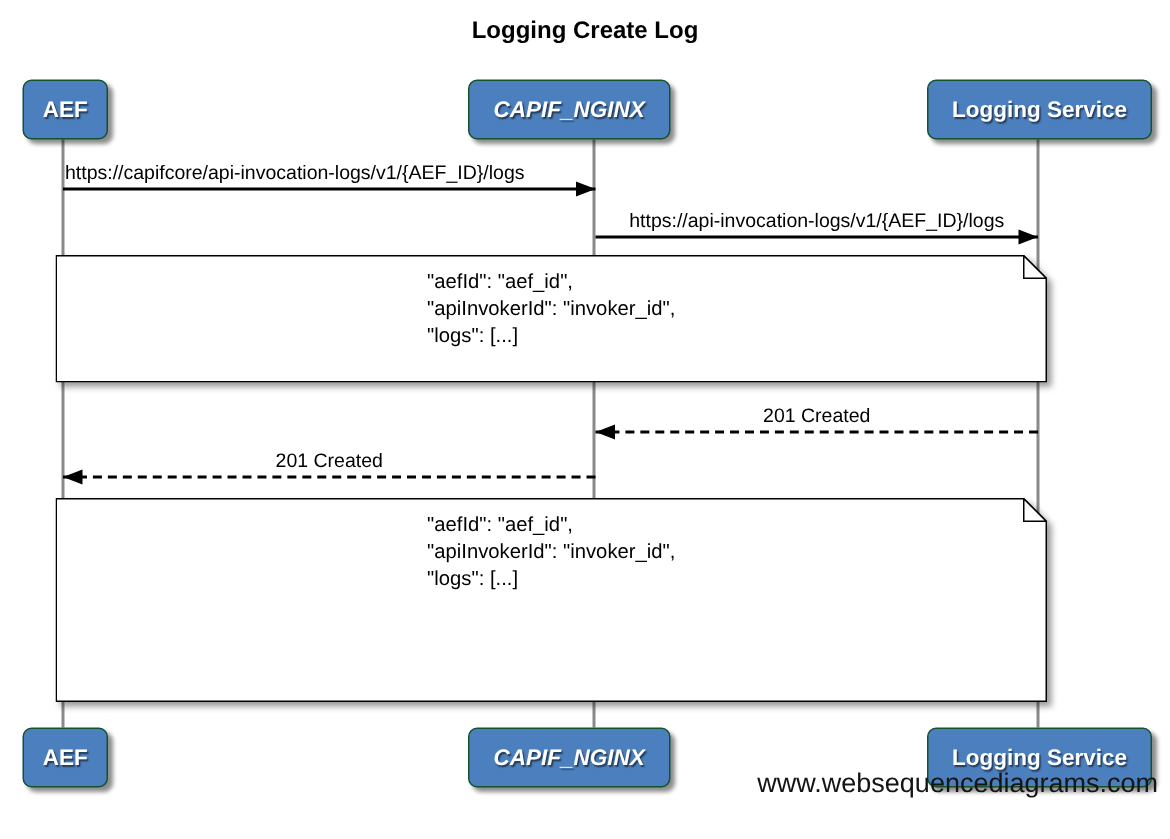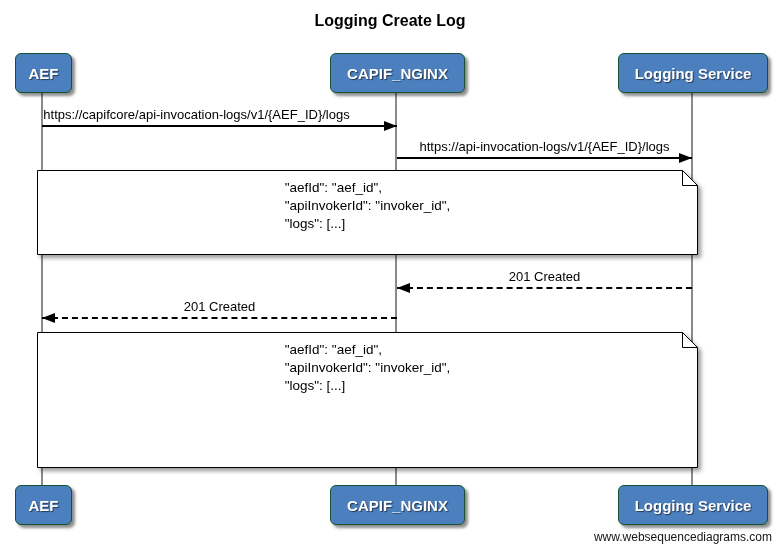--- a/index.html
+++ b/index.html
@@ -18,21 +18,21 @@
     position:absolute;height:38px;
     background:#4c7fbe;
     border:1px solid #14532d;
     border-radius:6px;
     box-shadow:3px 3px 3px rgba(0,0,0,0.45);
     color:#fff;font-size:15px;font-weight:bold;
     display:flex;align-items:center;justify-content:center;
     text-shadow:1px 1px 1px rgba(0,0,0,0.55);
   }
   .actor.a-aef{left:15px;width:55px;}
-  .actor.a-capif{left:330px;width:133px;}
+  .actor.a-capif{left:312px;width:133px;font-style:italic;}
   .actor.a-log{left:618px;width:148px;justify-content:center;}
   .actor.row-top{top:53px;}
   .actor.row-bottom{top:485px;}
   .lifeline{
     position:absolute;top:93px;height:392px;width:2px;
     background:#8a8a8a;
   }
   .ll-aef{left:41px;}
   .ll-capif{left:395px;}
   .ll-log{left:691px;}
@@ -77,22 +77,22 @@
   }
   .note-textwrap{
     position:absolute;left:0;top:0;width:100%;
     text-align:center;padding-top:9px;
   }
   .note-lines{
     display:inline-block;text-align:left;
     font-size:13.5px;line-height:18px;color:#000;
   }
   .footer{
-    position:absolute;top:530px;right:8px;
-    font-size:12px;color:#141414;
+    position:absolute;top:512px;right:8px;
+    font-size:18px;color:#141414;
   }
 </style>
 </head>
 <body>
 
 <div class="canvas">
 
   <div class="title">Logging Create Log</div>
 
   <div class="lifeline ll-aef"></div>

